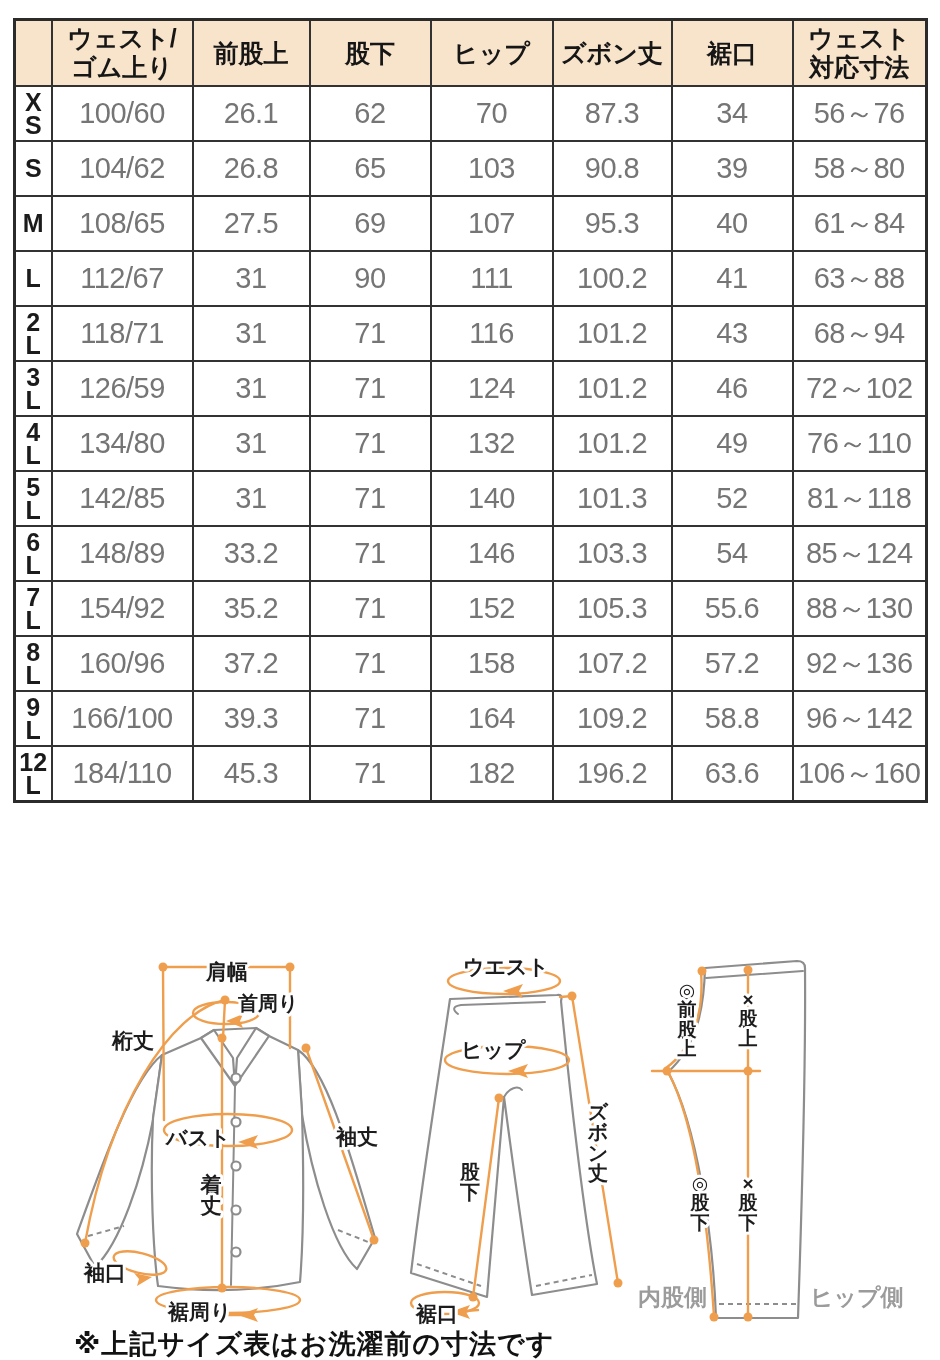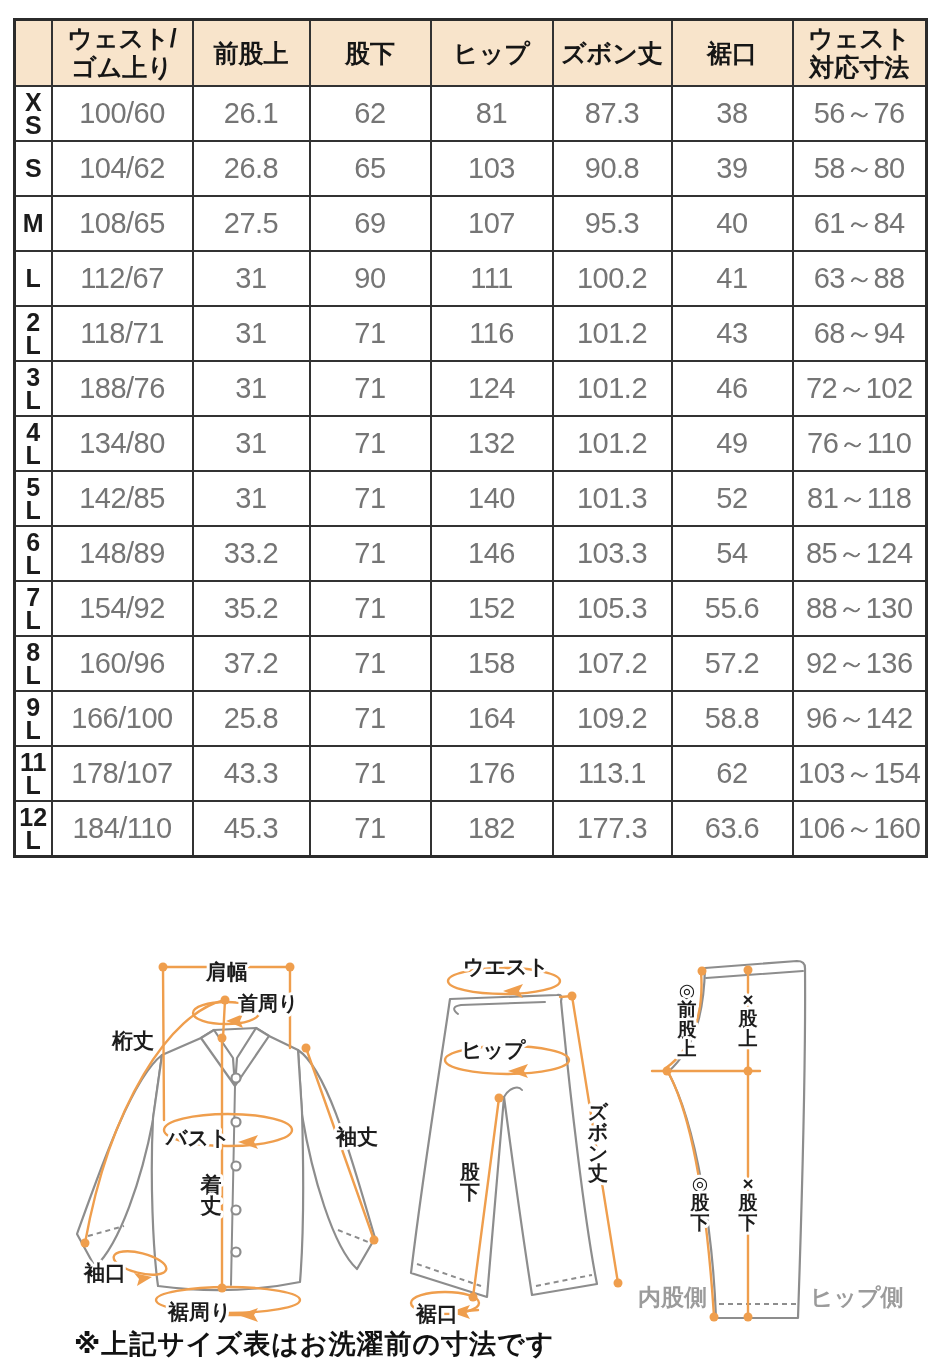--- a/index.html
+++ b/index.html
@@ -81,23 +81,23 @@
 対応寸法</th>
     </tr>
   </thead>
   <tbody>
       <tr>
         <td class="size">X
 S</td>
         <td class="value">100/60</td>
         <td class="value">26.1</td>
         <td class="value">62</td>
-        <td class="value">81</td>
+        <td class="value">70</td>
         <td class="value">87.3</td>
-        <td class="value">38</td>
+        <td class="value">34</td>
         <td class="value">56～76</td>
       </tr>
       <tr>
         <td class="size">S</td>
         <td class="value">104/62</td>
         <td class="value">26.8</td>
         <td class="value">65</td>
         <td class="value">103</td>
         <td class="value">90.8</td>
         <td class="value">39</td>
@@ -130,21 +130,21 @@
         <td class="value">31</td>
         <td class="value">71</td>
         <td class="value">116</td>
         <td class="value">101.2</td>
         <td class="value">43</td>
         <td class="value">68～94</td>
       </tr>
       <tr>
         <td class="size">3
 L</td>
-        <td class="value">188/76</td>
+        <td class="value">126/59</td>
         <td class="value">31</td>
         <td class="value">71</td>
         <td class="value">124</td>
         <td class="value">101.2</td>
         <td class="value">46</td>
         <td class="value">72～102</td>
       </tr>
       <tr>
         <td class="size">4
 L</td>
@@ -197,46 +197,35 @@
         <td class="value">71</td>
         <td class="value">158</td>
         <td class="value">107.2</td>
         <td class="value">57.2</td>
         <td class="value">92～136</td>
       </tr>
       <tr>
         <td class="size">9
 L</td>
         <td class="value">166/100</td>
-        <td class="value">25.8</td>
+        <td class="value">39.3</td>
         <td class="value">71</td>
         <td class="value">164</td>
         <td class="value">109.2</td>
         <td class="value">58.8</td>
         <td class="value">96～142</td>
       </tr>
       <tr>
-        <td class="size">11
-L</td>
-        <td class="value">178/107</td>
-        <td class="value">43.3</td>
-        <td class="value">71</td>
-        <td class="value">176</td>
-        <td class="value">113.1</td>
-        <td class="value">62</td>
-        <td class="value">103～154</td>
-      </tr>
-      <tr>
         <td class="size">12
 L</td>
         <td class="value">184/110</td>
         <td class="value">45.3</td>
         <td class="value">71</td>
         <td class="value">182</td>
-        <td class="value">177.3</td>
+        <td class="value">196.2</td>
         <td class="value">63.6</td>
         <td class="value">106～160</td>
       </tr>
     </tbody>
 </table>
 
 <div class="diagram-wrap">
 <svg width="940" height="400" viewBox="0 945 940 400" xmlns="http://www.w3.org/2000/svg">
 
   <g>

